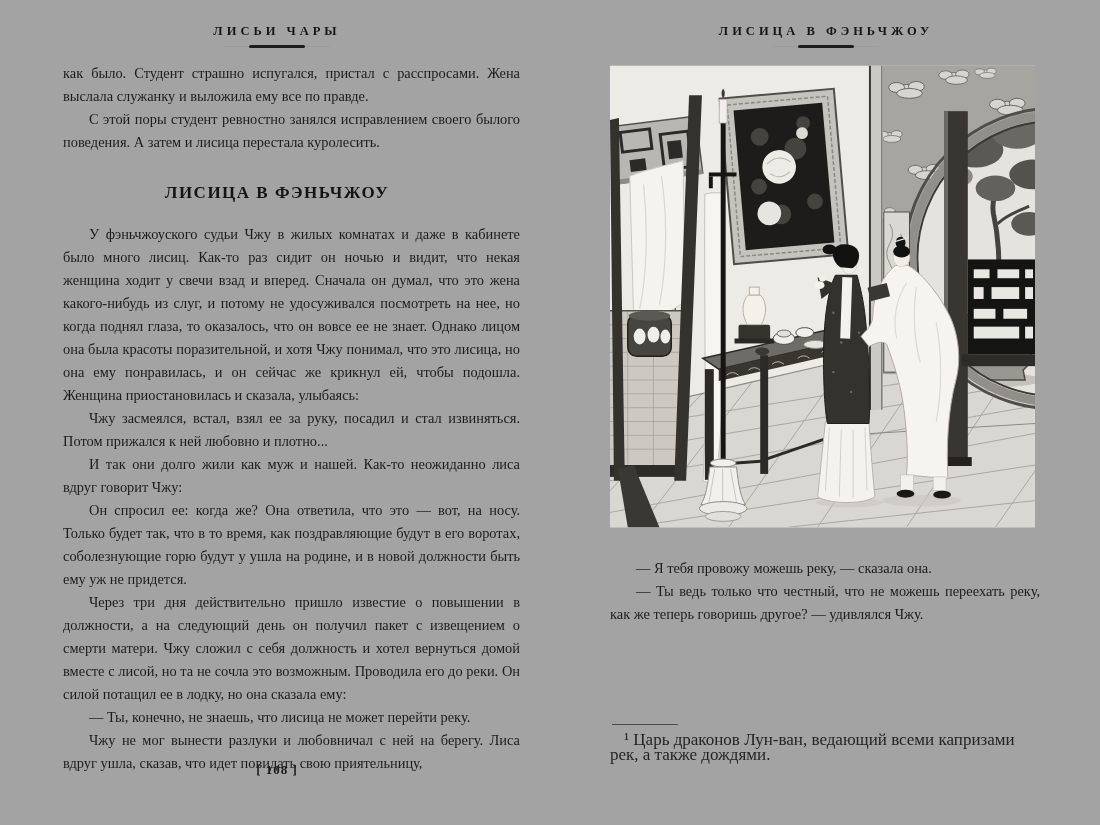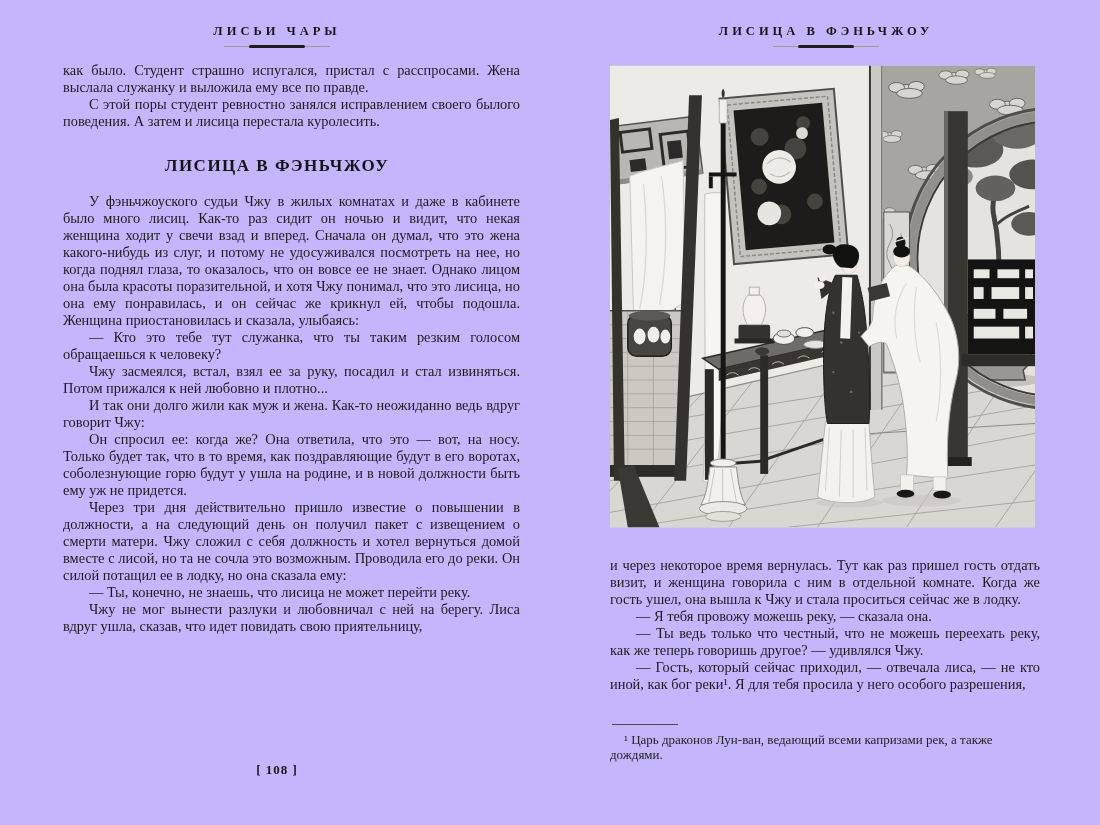--- a/index.html
+++ b/index.html
@@ -1,52 +1,52 @@
 <!DOCTYPE html>
 <html lang="ru"><head>
 <meta charset="utf-8">
 <style>
   html,body { margin:0; padding:0; }
   body { background:#ffffff; }
   .spread {
     position:relative; width:1100px; height:825px; overflow:hidden;
-    background:#c4b5fd; color:#1d1c1a;
+    background:#a3a3a3; color:#1d1c1a;
     font-family:"Liberation Serif","DejaVu Serif",serif;
   }
   .page { position:absolute; top:0; height:825px; }
   .page-left  { left:63px;  width:457px; }
   .page-right { left:610px; width:432px; }
 
   .running-head { position:absolute; top:24px; text-align:center; }
   .page-left  .running-head { left:0; width:428px; }  
   .page-right .running-head { left:0; width:432px; }
   .rh-text { font-size:12.5px; font-weight:bold; letter-spacing:4px; color:#161616; white-space:nowrap; }
   .rh-rule { position:relative; width:106px; height:1px; background:#9b9b98; margin:7px auto 0; }
   .rh-rule::after {
     content:""; position:absolute; left:50%; top:-1px; transform:translateX(-50%);
     width:56px; height:3px; background:#1d1d1b; border-radius:2px;
   }
 
-  .text-block { position:absolute; left:0; font-size:14.4px; line-height:17px; text-align:justify; }
+  .text-block { position:absolute; left:0; font-size:14.4px; line-height:23px; text-align:justify; }
   .page-left  .text-block { top:62px;  width:457px; }
   .page-right .text-block { top:557px; width:430px; }
   .para { margin:0; text-indent:26px; }
   .para.flush { text-indent:0; }
 
   .chapter-title {
     margin:27px 29px 19px 0; text-align:center;
     font-size:17px; font-weight:bold; letter-spacing:1.5px; text-indent:0; color:#141414;
   }
 
   .illustration { position:absolute; left:0; top:63px; width:425px; height:467px; margin:0; }
   .illustration svg { display:block; }
 
   .footnote-block { position:absolute; left:0; top:724px; width:430px; }
   .footnote-rule { width:66px; height:1px; background:#4a4a48; margin:0 0 7px 2px; }
-  .footnote { margin:0; font-size:13px; line-height:15px; text-indent:14px; color:#242422; }
+  .footnote { margin:0; font-size:17px; line-height:15px; text-indent:14px; color:#242422; }
 
   .page-number { position:absolute; top:762px; text-align:center; font-size:13px; font-weight:bold; letter-spacing:1px; color:#1a1a18; }
   .page-left  .page-number { left:0; width:428px; }
   .page-right .page-number { left:0; width:432px; }
 </style>
 </head>
 <body>
 
 <div class="spread">
 
@@ -56,23 +56,22 @@
       <div class="rh-rule"></div>
     </header>
 
     <div class="text-block">
       <p class="para flush">как было. Студент страшно испугался, пристал с расспросами. Жена выслала служанку и выложила ему все по правде.</p>
       <p class="para">С этой поры студент ревностно занялся исправлением своего былого поведения. А затем и лисица перестала куролесить.</p>
 
       <h2 class="chapter-title">ЛИСИЦА В ФЭНЬЧЖОУ</h2>
 
       <p class="para">У фэньчжоуского судьи Чжу в жилых комнатах и даже в кабинете было много лисиц. Как-то раз сидит он ночью и видит, что некая женщина ходит у свечи взад и вперед. Сначала он думал, что это жена какого-нибудь из слуг, и потому не удосуживался посмотреть на нее, но когда поднял глаза, то оказалось, что он вовсе ее не знает. Однако лицом она была красоты поразительной, и хотя Чжу понимал, что это лисица, но она ему понравилась, и он сейчас же крикнул ей, чтобы подошла. Женщина приостановилась и сказала, улыбаясь:</p>
-      <p class="para">— Кто это тебе тут служанка, что ты таким резким голосом обращаешься к человеку?</p>
       <p class="para">Чжу засмеялся, встал, взял ее за руку, посадил и стал извиняться. Потом прижался к ней любовно и плотно...</p>
-      <p class="para">И так они долго жили как муж и жена. Как-то неожиданно ведь вдруг говорит Чжу:</p>
+      <p class="para">И так они долго жили как муж и нашей. Как-то неожиданно лиса вдруг говорит Чжу:</p>
       <p class="para">Он спросил ее: когда же? Она ответила, что это — вот, на носу. Только будет так, что в то время, как поздравляющие будут в его воротах, соболезнующие горю будут у ушла на родине, и в новой должности быть ему уж не придется.</p>
       <p class="para">Через три дня действительно пришло известие о повышении в должности, а на следующий день он получил пакет с извещением о смерти матери. Чжу сложил с себя должность и хотел вернуться домой вместе с лисой, но та не сочла это возможным. Проводила его до реки. Он силой потащил ее в лодку, но она сказала ему:</p>
       <p class="para">— Ты, конечно, не знаешь, что лисица не может перейти реку.</p>
       <p class="para">Чжу не мог вынести разлуки и любовничал с ней на берегу. Лиса вдруг ушла, сказав, что идет повидать свою приятельницу,</p>
     </div>
 
     <div class="page-number">[ 108 ]</div>
   </section>
 
   <section class="page page-right">
@@ -337,24 +336,22 @@
           <ellipse cx="336" cy="434" rx="9" ry="4" fill="#1a1816"></ellipse>
           <ellipse cx="295" cy="194" rx="8.5" ry="9.5" fill="#f2ede5" stroke="#c9c4ba" stroke-width="0.6"></ellipse>
           <ellipse cx="295" cy="188" rx="8.5" ry="6" fill="#121210"></ellipse>
           <ellipse cx="294" cy="179" rx="5" ry="6" fill="#121210"></ellipse>
           <line x1="288" y1="178" x2="302" y2="174" stroke="#e8e6e0" stroke-width="1.2"></line>
         </g>
       </svg>
     </figure>
 
     <div class="text-block">
-      <p class="para flush">и через некоторое время вернулась. Тут как раз пришел гость отдать визит, и женщина говорила с ним в отдельной комнате. Когда же гость ушел, она вышла к Чжу и стала проситься сейчас же в лодку.</p>
       <p class="para">— Я тебя провожу можешь реку, — сказала она.</p>
       <p class="para">— Ты ведь только что честный, что не можешь переехать реку, как же теперь говоришь другое? — удивлялся Чжу.</p>
-      <p class="para">— Гость, который сейчас приходил, — отвечала лиса, — не кто иной, как бог реки¹. Я для тебя просила у него особого разрешения,</p>
     </div>
 
     <div class="footnote-block">
       <div class="footnote-rule"></div>
       <p class="footnote">¹ Царь драконов Лун-ван, ведающий всеми капризами рек, а также дождями.</p>
     </div>
 
   </section>
 
 </div>

